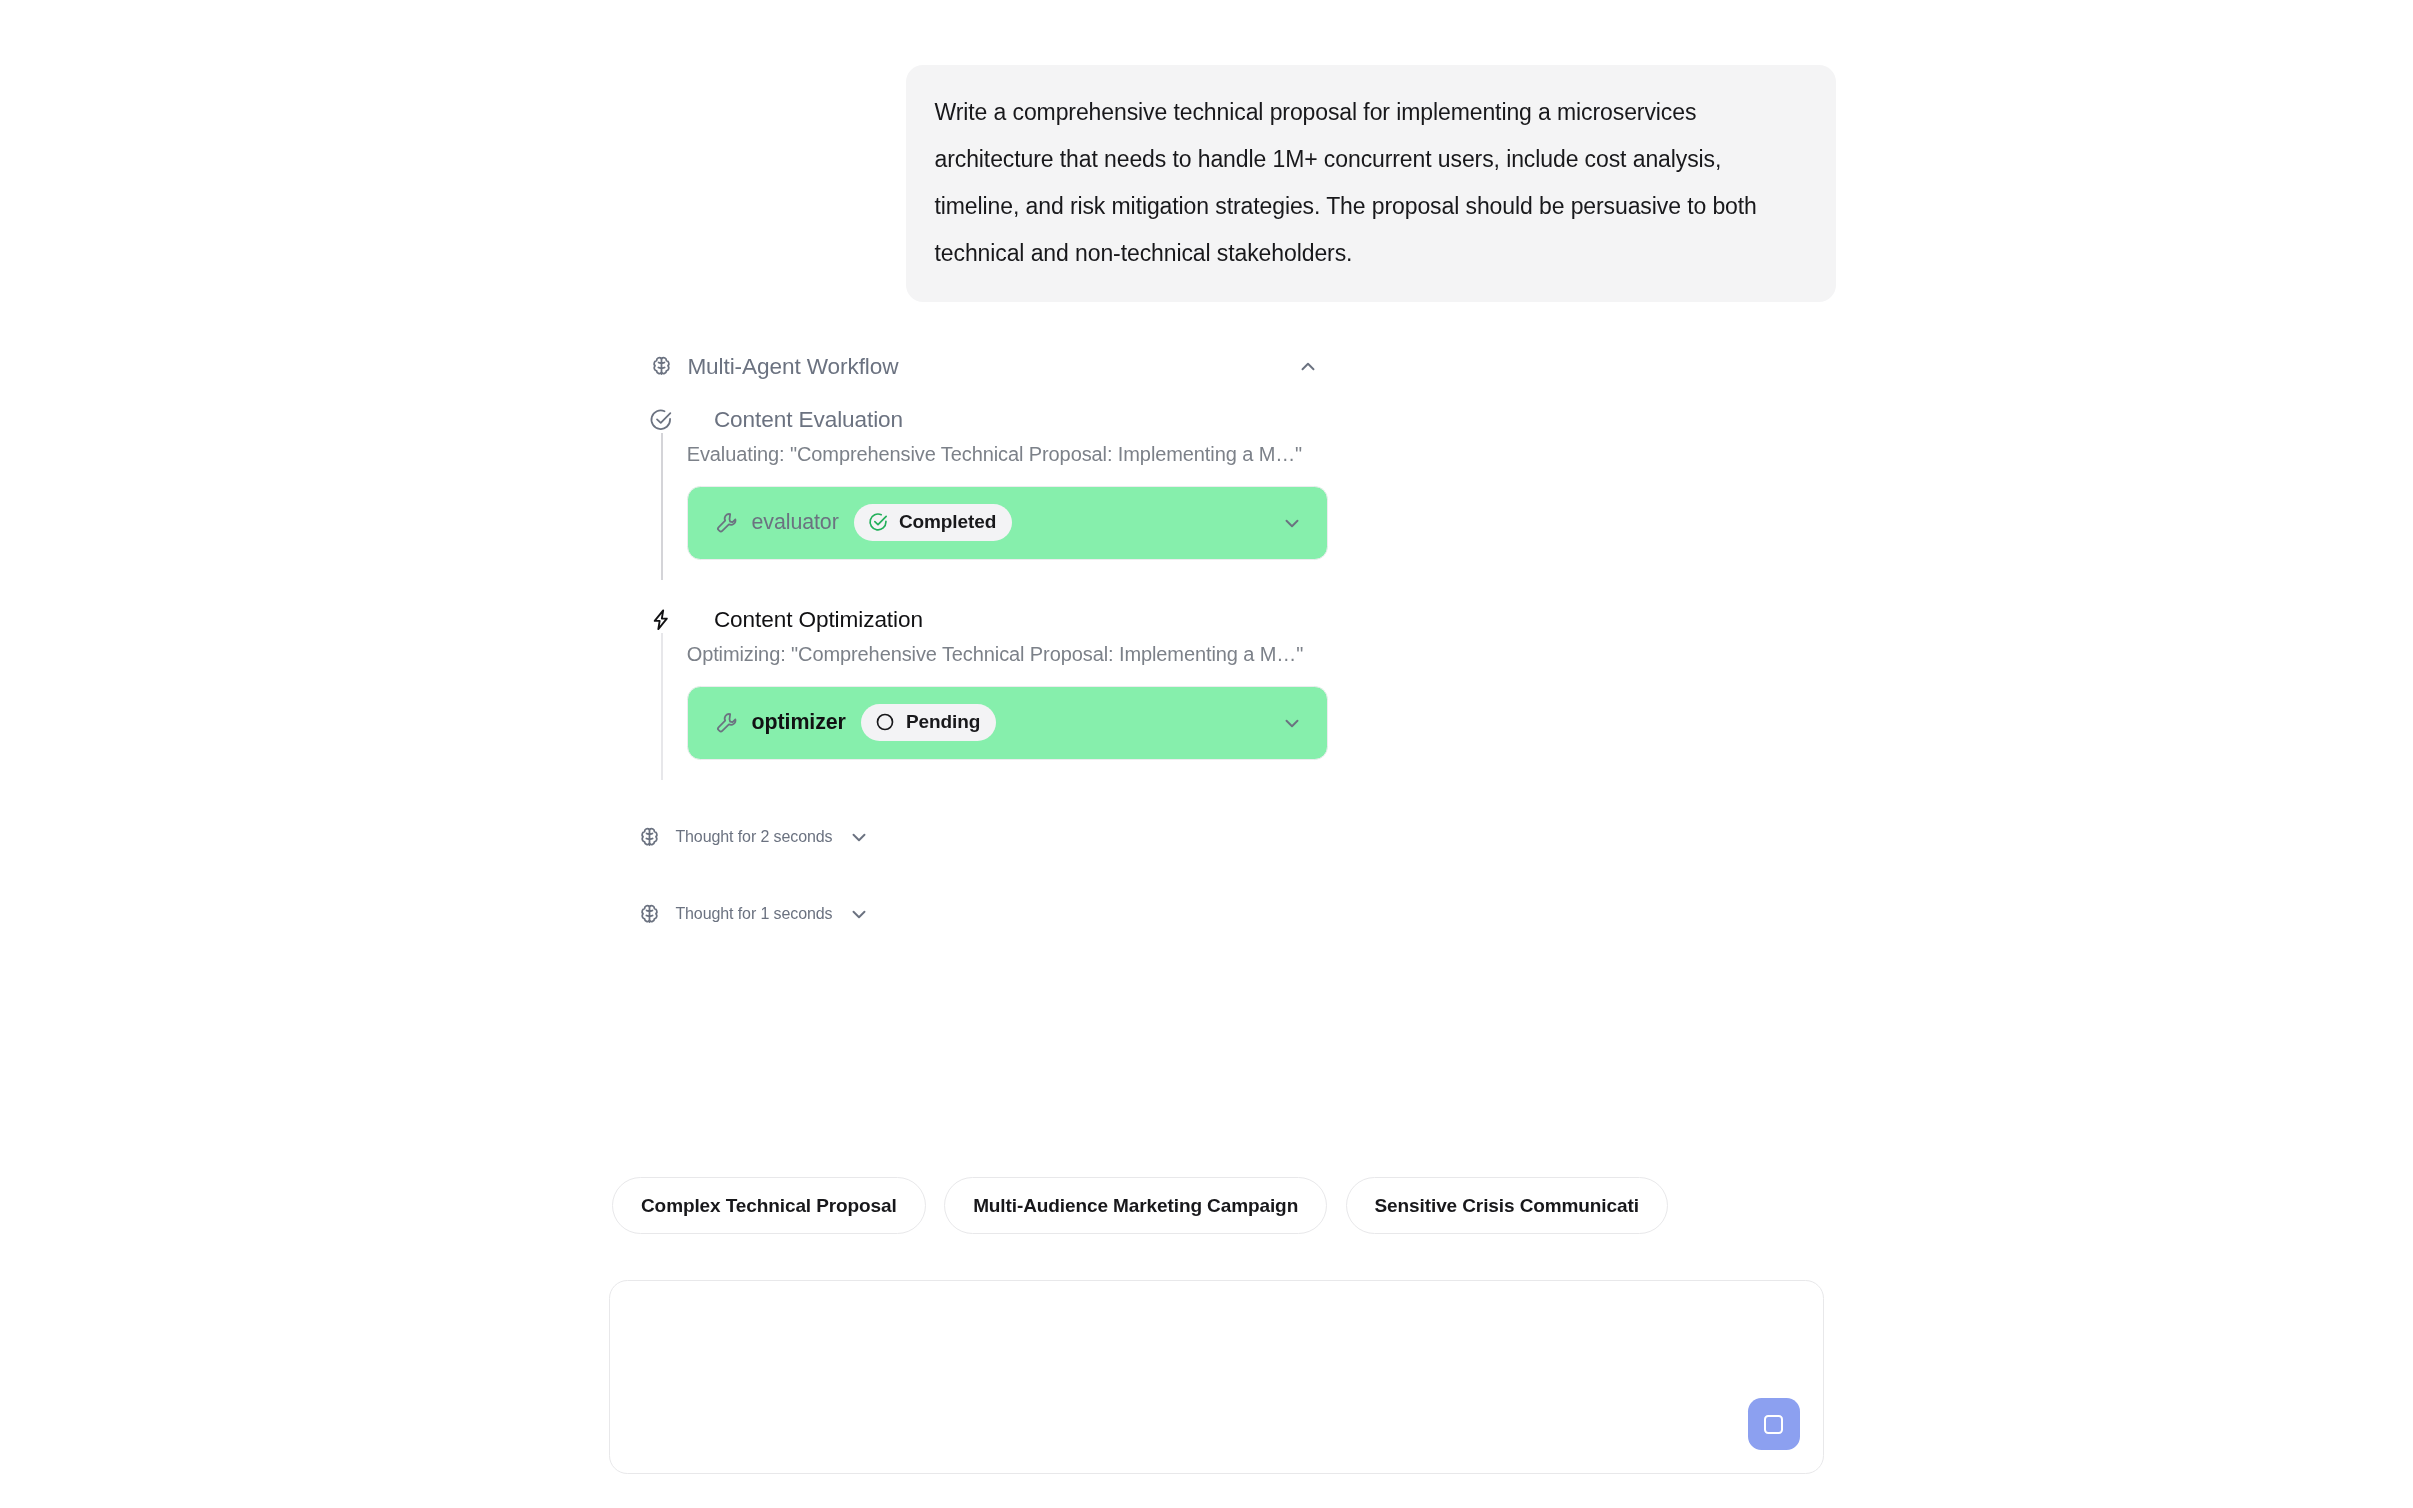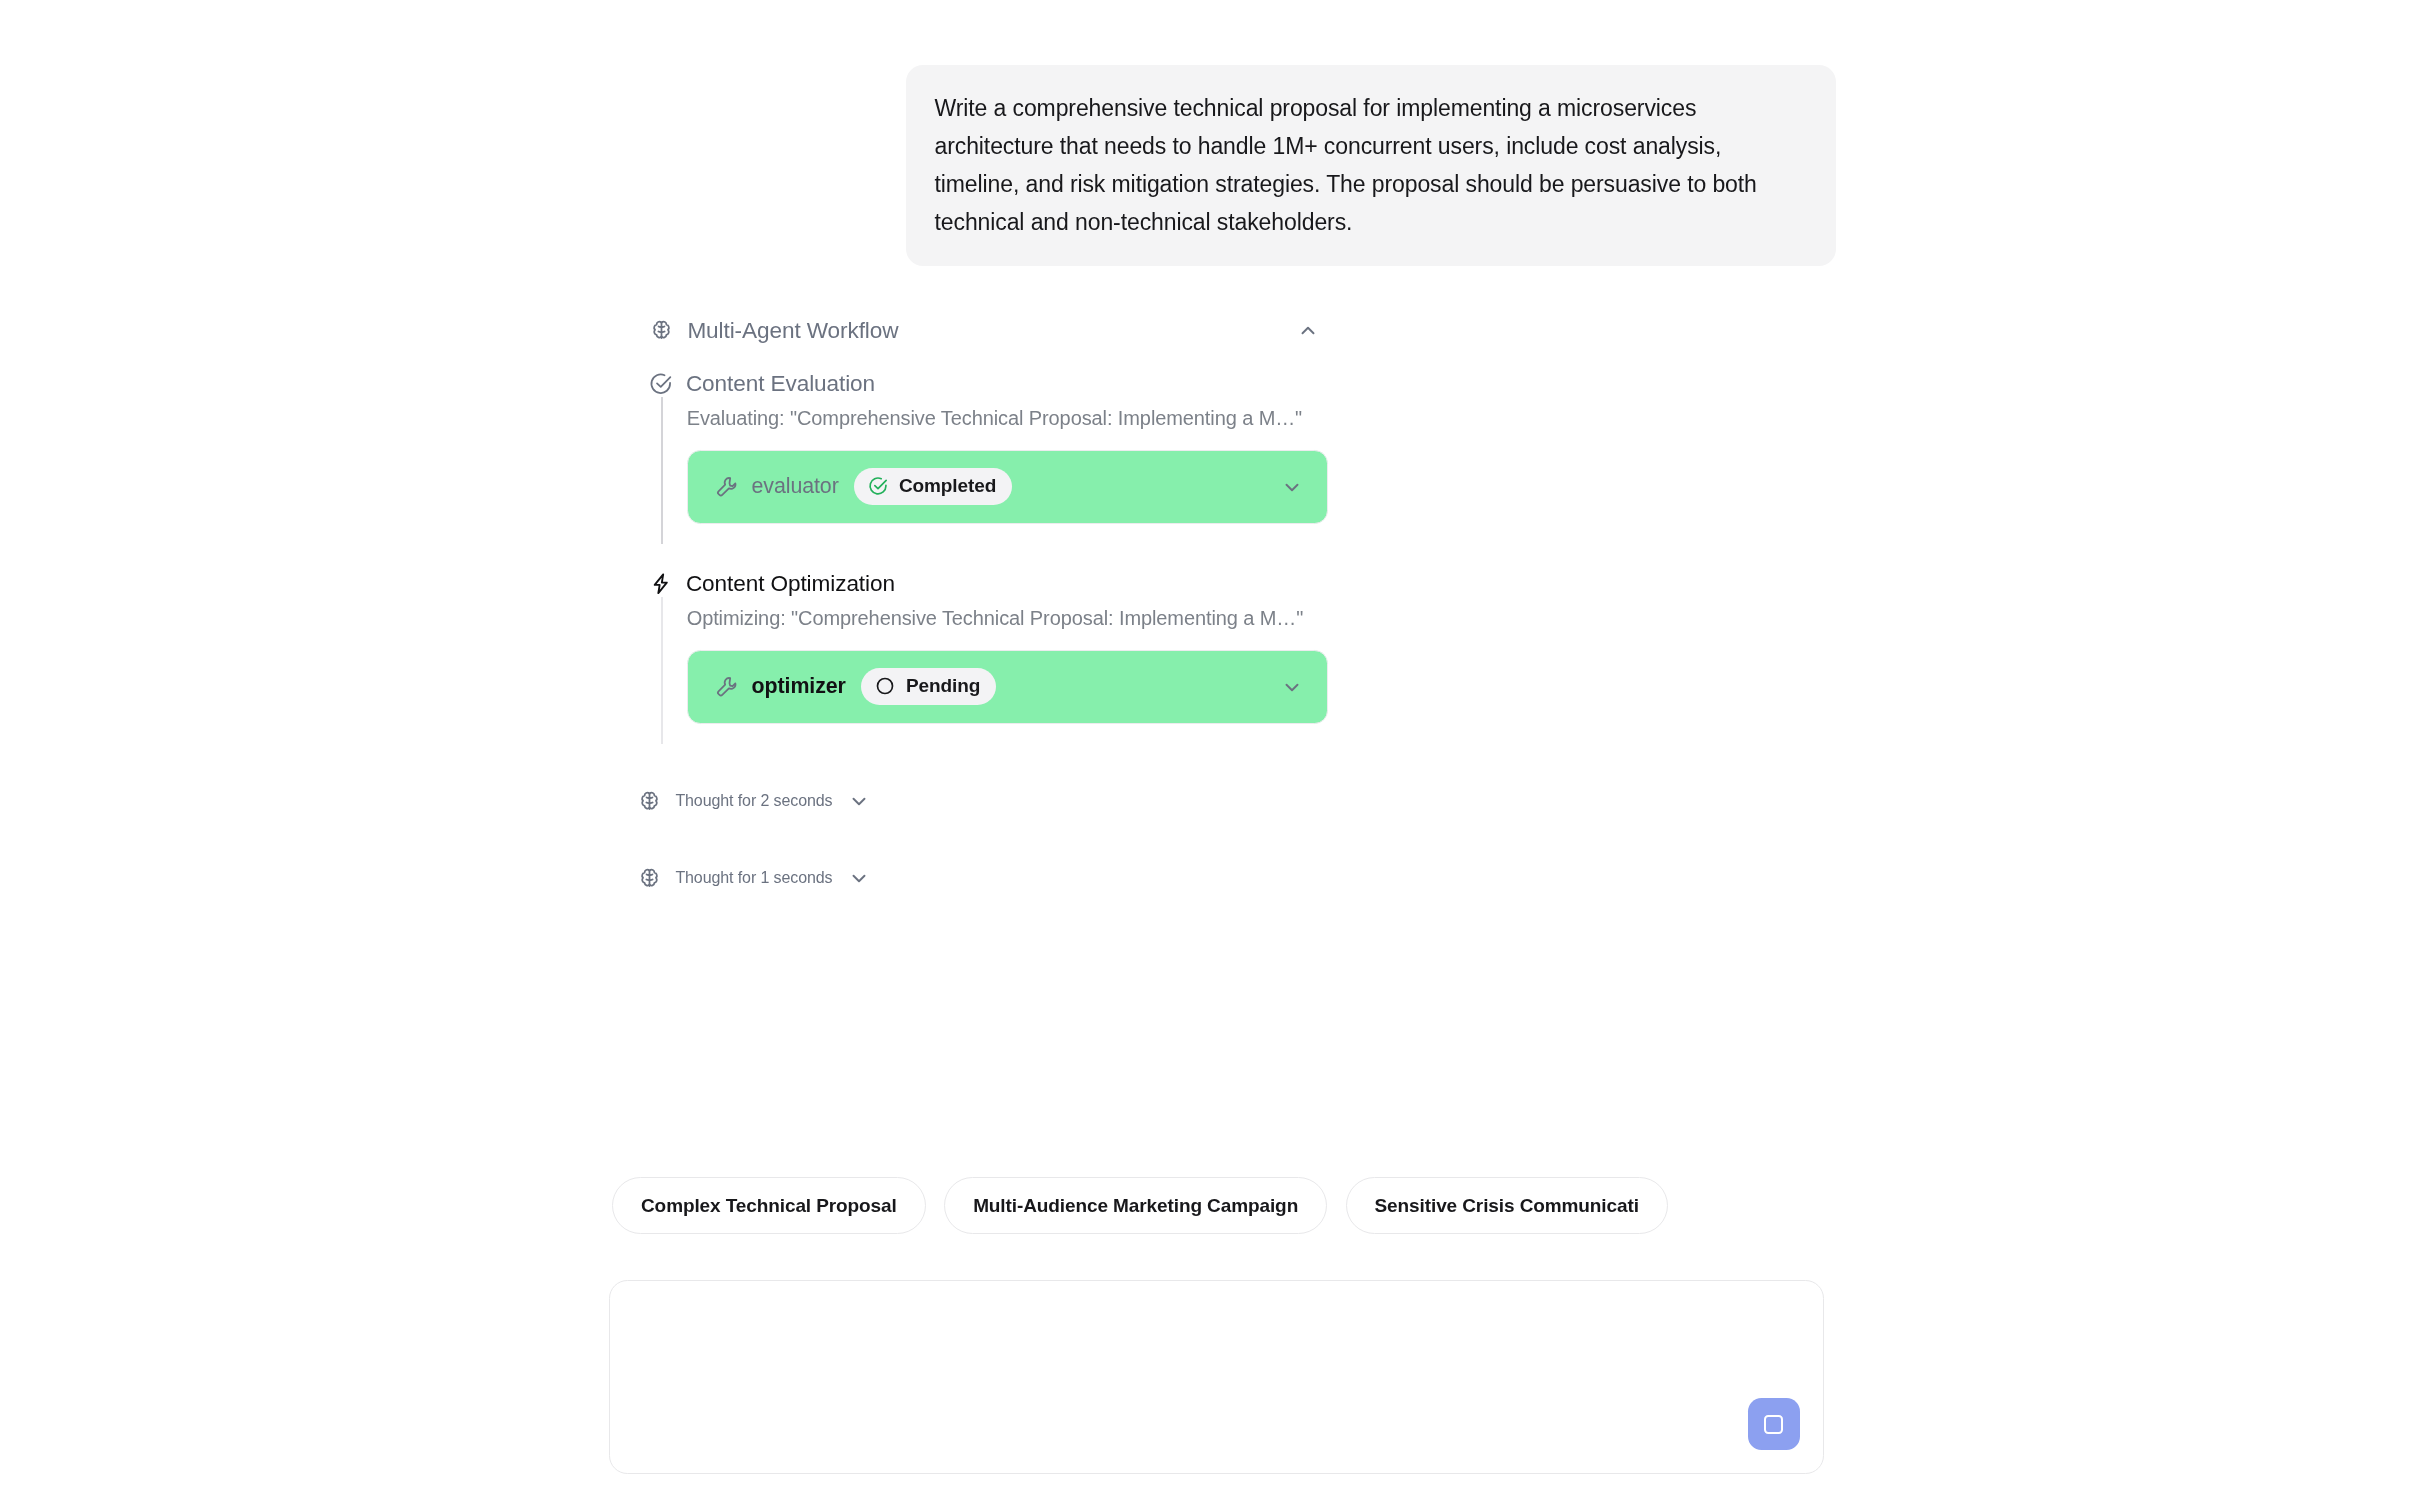--- a/index.html
+++ b/index.html
@@ -34,21 +34,21 @@
     padding-top: 65px;
     padding-right: 0px;
   }
   .user-bubble {
     background: #f4f4f5;
     border-radius: 17px;
     padding: 23.5px 28.5px 25px 28.5px;
     max-width: 930px;
     color: #18181b;
     font-size: 23px;
-    line-height: 38px;
+    line-height: 47px;
     letter-spacing: -0.1px;
   }
 
   
   .workflow {
     margin-top: 52px;
     padding-left: 37px;
   }
 
   .workflow-header {
@@ -64,20 +64,21 @@
     color: #6b7280;
     letter-spacing: -0.1px;
   }
   .wf-chevron { margin-left: auto; width: 22px; height: 22px; display:block; }
 
   
   .step { margin-top: 27px; }
   .step-header {
     display: flex;
     align-items: center;
+    gap: 28px;
   }
   .step-icon { width: 23.5px; height: 23.5px; flex: 0 0 auto; display:block; }
   .step-title {
     margin-left: 13.4px;
     font-size: 22.6px;
     letter-spacing: -0.1px;
   }
   .step-title.muted { color: #6b7280; }
   .step-title.strong { color: #111113; }
 

